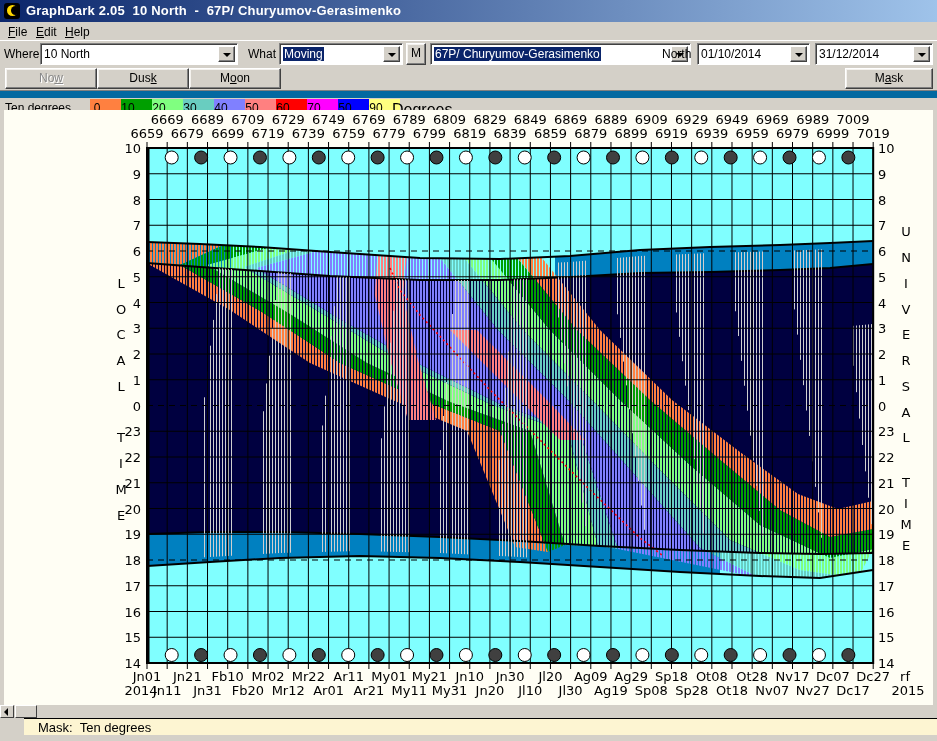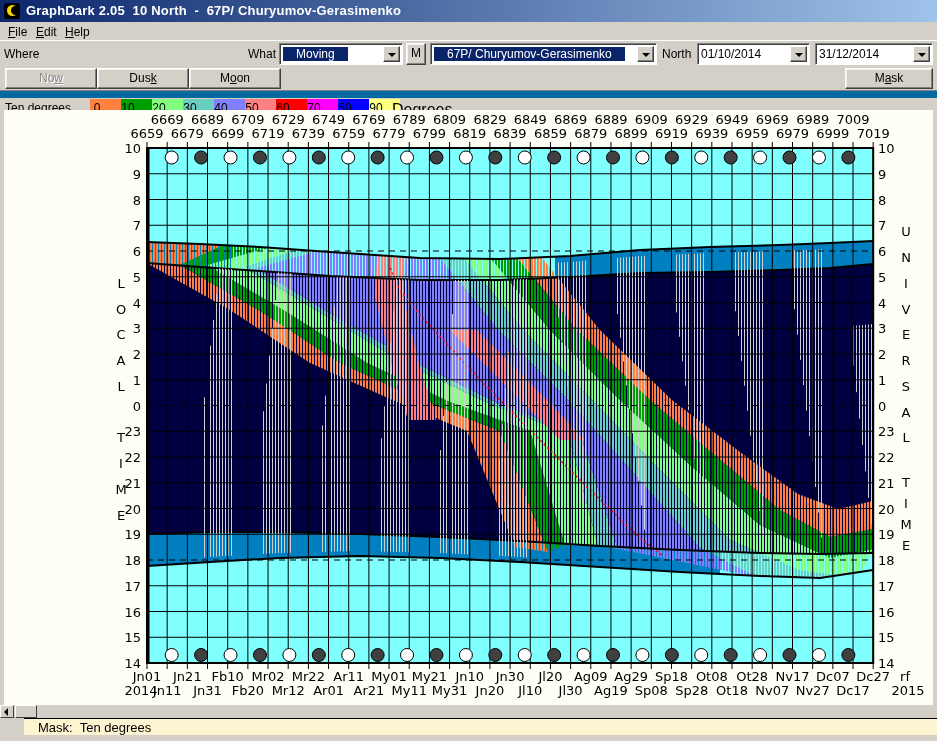--- a/index.html
+++ b/index.html
@@ -13,21 +13,21 @@
   #menubar{left:0;top:22px;width:937px;height:18px;background:#d4d0c8;font-size:12px;}
   .menu-item{position:absolute;top:2px;padding:1px 5px;color:#000;}
   #scalebar,#toolbar1,#toolbar2{background:#d4d0c8;}
   #toolbar1{left:0;top:40px;width:937px;height:27px;border-top:1px solid #fff;border-bottom:1px solid #808080;}
   #toolbar2{left:0;top:68px;width:937px;height:22px;border-bottom:1px solid #808080;}
   #scalebar{left:0;top:91px;width:937px;height:19px;border-top:7px solid #0369a1;}
   .lbl{position:absolute;font-size:12px;color:#000;}
   .field{position:absolute;height:22px;background:#fff;border-top:1px solid #808080;border-left:1px solid #808080;
     border-bottom:1px solid #fff;border-right:1px solid #fff;box-shadow:inset 1px 1px 0 #404040;box-sizing:border-box;}
   .field .txt{position:absolute;left:3px;top:3px;font-size:12px;white-space:pre;}
-  .hl{background:#0a246a;color:#fff;padding:0 13px;}
+  .hl{background:#0a246a;color:#fff;padding:0 1px;}
   .ddbtn{position:absolute;right:2px;top:2px;width:17px;height:16px;background:#d4d0c8;
     border-top:1px solid #fff;border-left:1px solid #fff;border-right:1px solid #404040;border-bottom:1px solid #404040;
     box-shadow:inset -1px -1px 0 #808080;box-sizing:border-box;}
   .ddbtn:after{content:"";position:absolute;left:4px;top:6px;border-left:4px solid transparent;border-right:4px solid transparent;border-top:4px solid #000;}
   .btn{position:absolute;height:21px;background:#d4d0c8;border-top:1px solid #fff;border-left:1px solid #fff;
     border-right:1px solid #404040;border-bottom:1px solid #404040;box-shadow:inset -1px -1px 0 #808080,inset 1px 1px 0 #f4f2ee;
     font-size:12px;text-align:center;line-height:19px;box-sizing:border-box;color:#000;}
   .btn.disabled{color:#888;text-shadow:1px 1px 0 #fff;}
   #canvas{left:4px;top:110px;width:929px;height:595px;background:#fffef4;}
   #chart-svg{left:0;top:0;width:937px;height:741px;}
@@ -56,27 +56,31 @@
 </div>
 
 <div id="menubar" class="abs">
   <div class="menu-item" style="left:3px"><u>F</u>ile</div>
   <div class="menu-item" style="left:31px"><u>E</u>dit</div>
   <div class="menu-item" style="left:60px"><u>H</u>elp</div>
 </div>
 
 <div id="toolbar1" class="abs">
   <div class="lbl" style="left:4px;top:6px">Where</div>
+  <div class="field" style="left:40px;top:2px;width:198px">
+    <span class="txt">10 North</span>
+    <span class="ddbtn"></span>
+  </div>
   <div class="lbl" style="left:248px;top:6px">What</div>
   <div class="field" style="left:279px;top:2px;width:124px">
     <span class="txt hl">Moving</span>
     <span class="ddbtn"></span>
   </div>
   <div class="btn" style="left:406px;top:2px;width:20px;height:22px">M</div>
-  <div class="field" style="left:430px;top:2px;width:227px">
+  <div class="field" style="left:430px;top:2px;width:261px">
     <span class="txt"><span class="hl">67P/ Churyumov-Gerasimenko</span></span>
     <span class="ddbtn"></span>
   </div>
   <div class="lbl" style="left:662px;top:6px">North</div>
   <div class="field" style="left:697px;top:2px;width:113px">
     <span class="txt">01/10/2014</span>
     <span class="ddbtn"></span>
   </div>
   <div class="field" style="left:815px;top:2px;width:118px">
     <span class="txt">31/12/2014</span>

